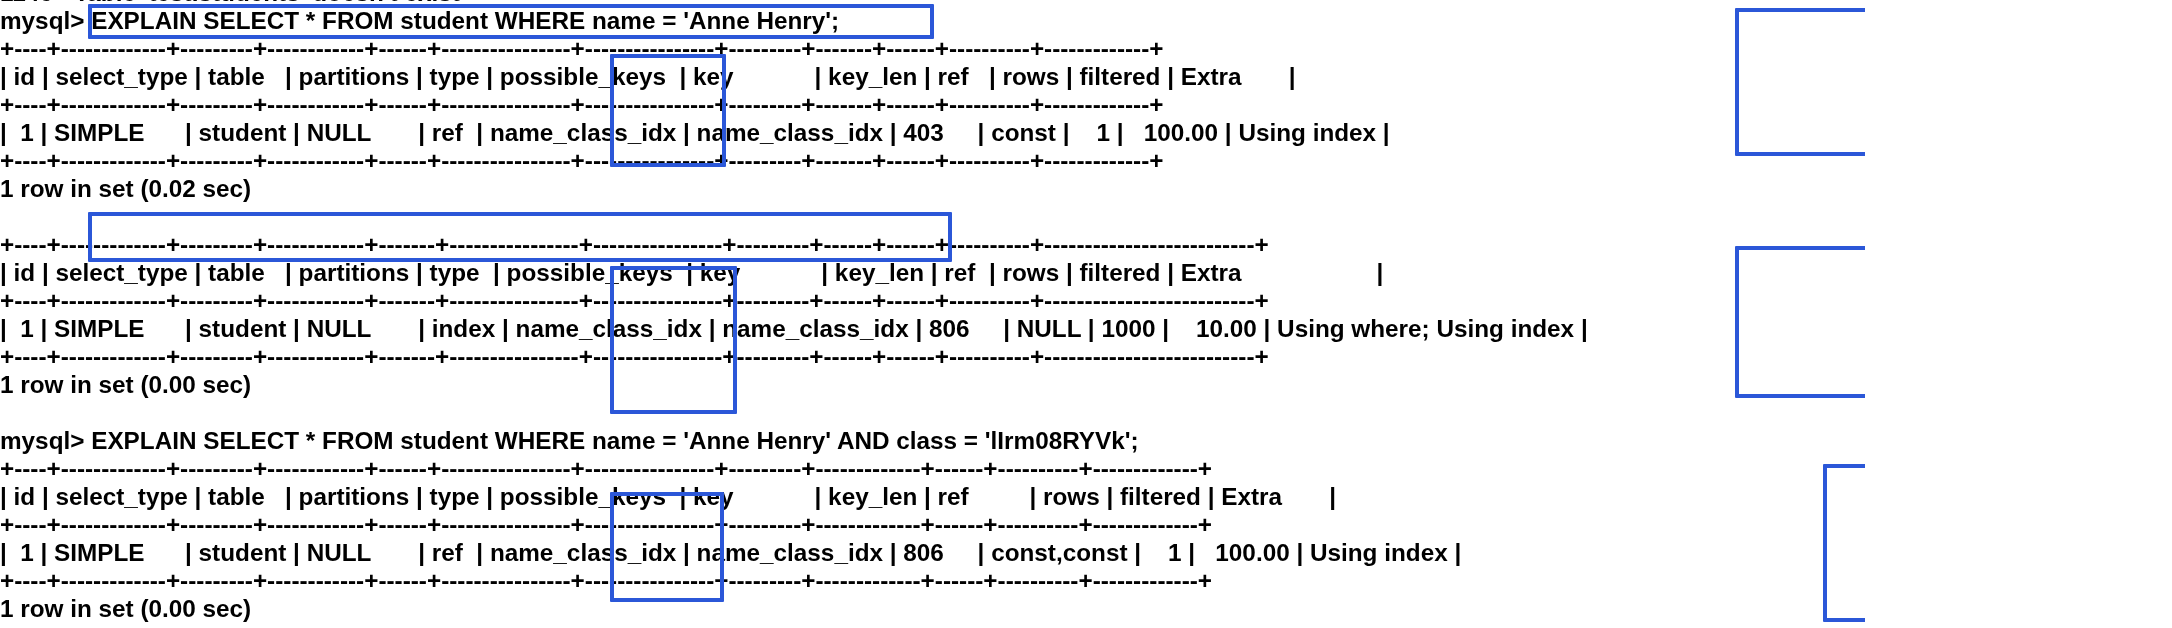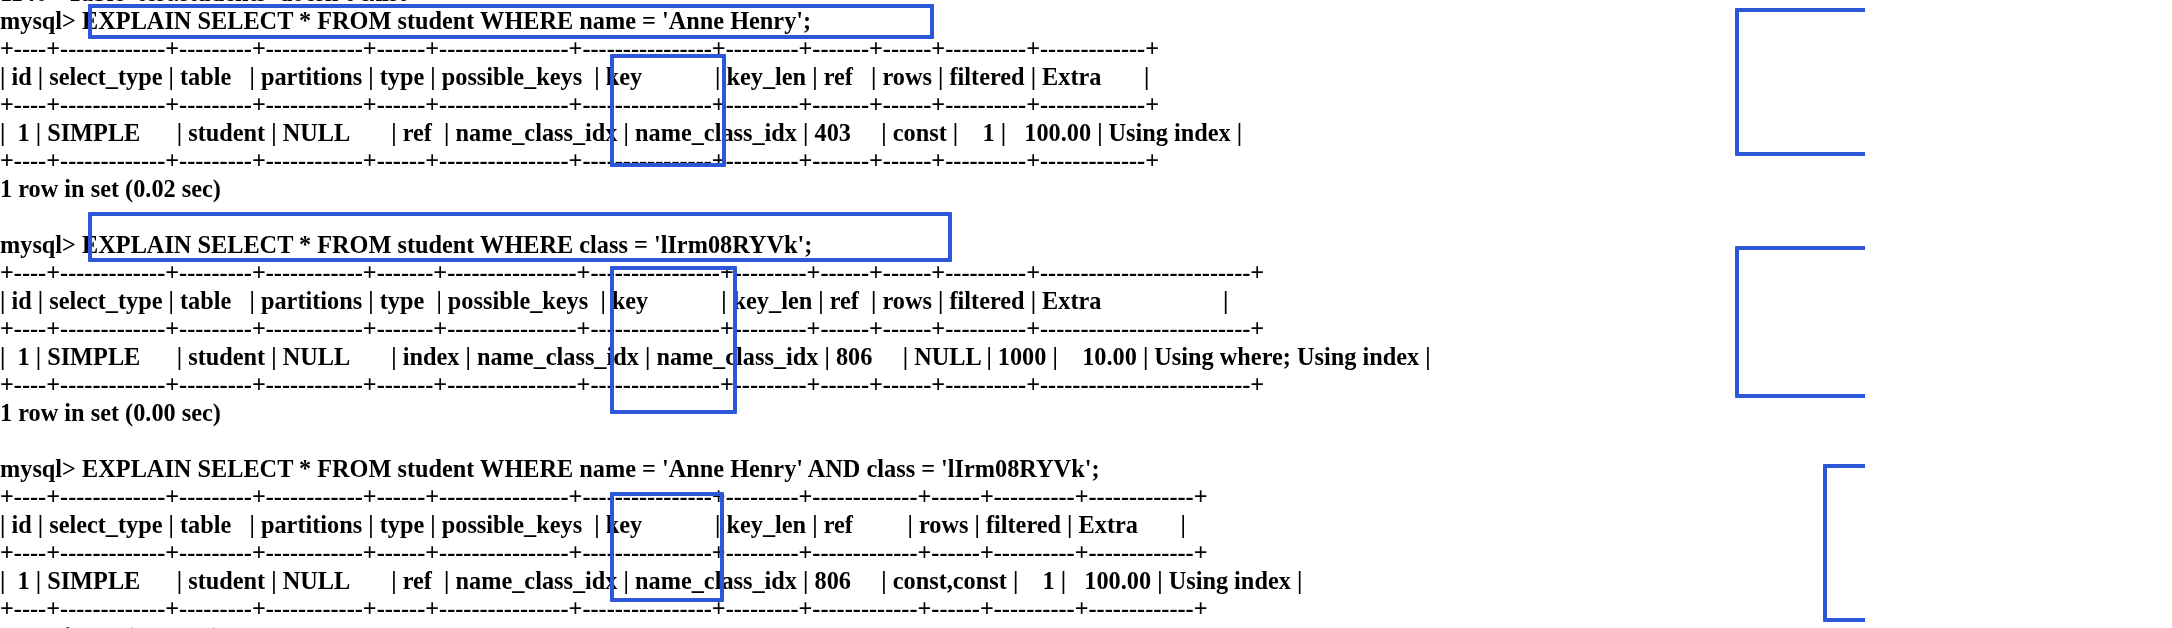--- a/index.html
+++ b/index.html
@@ -1,21 +1,21 @@
 <!DOCTYPE html>
 <html><head>
 <meta charset="utf-8">
 <style>
   html,body{margin:0;padding:0;background:#fff;}
   .screen{
     position:relative;
     width:1865px;height:628px;
     overflow:hidden;
     background:#ffffff;
-    font-family:Liberation Serif, serif;
+    font-family:Liberation Sans, sans-serif;
     font-weight:bold;
     font-size:24.3px;
     line-height:28px;
     color:#000;
   }
   .flow{position:absolute;left:0;top:-21px;width:2172px;}
   .line{height:28px;white-space:pre;}
   pre.tbl{margin:0;height:140px;white-space:pre;font:inherit;}
   .overlay{position:absolute;left:0;top:0;width:2172px;height:628px;pointer-events:none;}
   .ann-box{position:absolute;border:4px solid #2b57d8;box-sizing:border-box;border-radius:1px;}
@@ -30,21 +30,20 @@
 
     <div class="line"><span>mysql&gt;</span><span> </span><span>EXPLAIN SELECT * FROM student WHERE name = 'Anne Henry';</span></div>
     <pre class="tbl">+----+-------------+---------+------------+------+----------------+----------------+---------+-------+------+----------+-------------+
 | id | select_type | table   | partitions | type | possible_keys  | key            | key_len | ref   | rows | filtered | Extra       |
 +----+-------------+---------+------------+------+----------------+----------------+---------+-------+------+----------+-------------+
 |  1 | SIMPLE      | student | NULL       | ref  | name_class_idx | name_class_idx | 403     | const |    1 |   100.00 | Using index |
 +----+-------------+---------+------------+------+----------------+----------------+---------+-------+------+----------+-------------+</pre>
     <div class="line">1 row in set (0.02 sec)</div>
     <div class="line"> </div>
 
-    <div class="line"><span>mysql&gt;</span><span> </span><span>EXPLAIN SELECT * FROM student WHERE class = 'lIrm08RYVk';</span></div>
     <pre class="tbl">+----+-------------+---------+------------+-------+----------------+----------------+---------+------+------+----------+--------------------------+
 | id | select_type | table   | partitions | type  | possible_keys  | key            | key_len | ref  | rows | filtered | Extra                    |
 +----+-------------+---------+------------+-------+----------------+----------------+---------+------+------+----------+--------------------------+
 |  1 | SIMPLE      | student | NULL       | index | name_class_idx | name_class_idx | 806     | NULL | 1000 |    10.00 | Using where; Using index |
 +----+-------------+---------+------------+-------+----------------+----------------+---------+------+------+----------+--------------------------+</pre>
     <div class="line">1 row in set (0.00 sec)</div>
     <div class="line"> </div>
 
     <div class="line"><span>mysql&gt;</span><span> </span><span>EXPLAIN SELECT * FROM student WHERE name = 'Anne Henry' AND class = 'lIrm08RYVk';</span></div>
     <pre class="tbl">+----+-------------+---------+------------+------+----------------+----------------+---------+-------------+------+----------+-------------+

